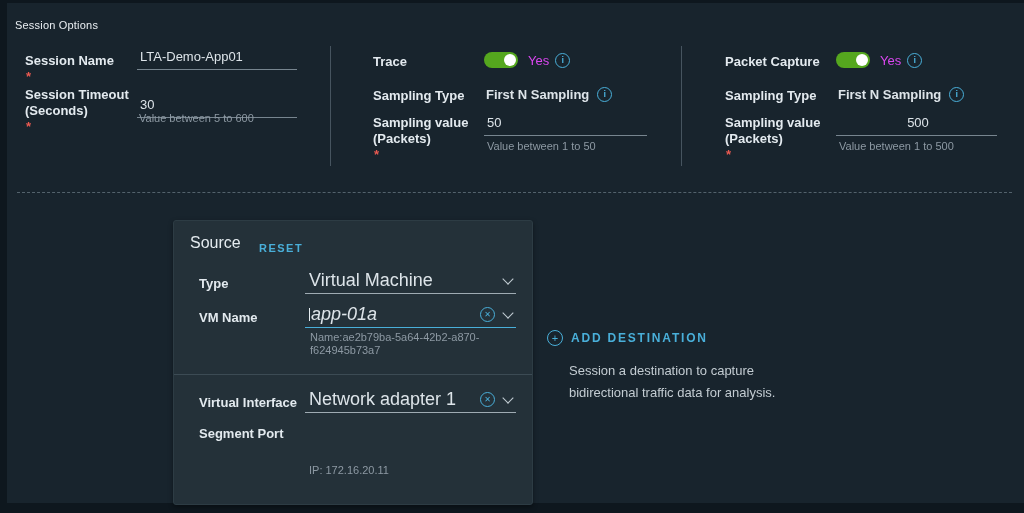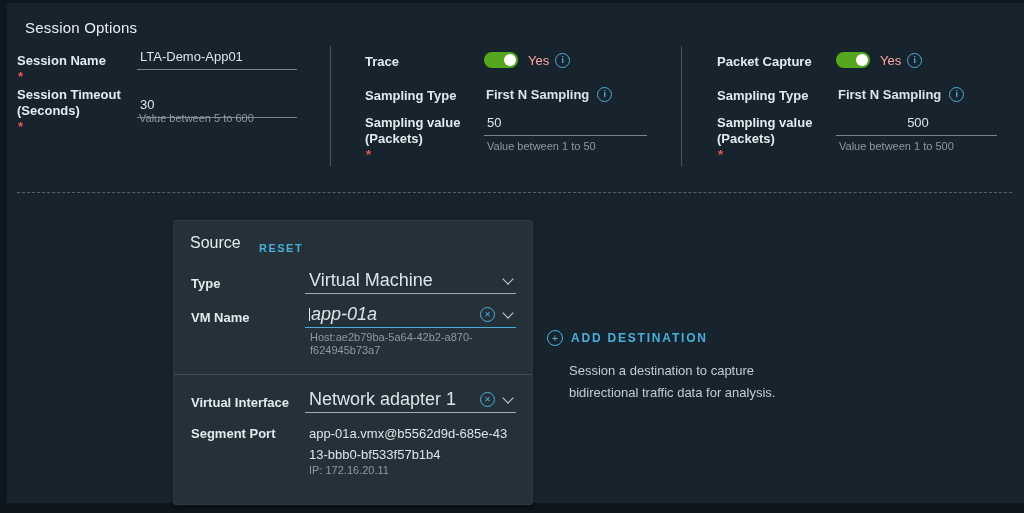--- a/index.html
+++ b/index.html
@@ -8,40 +8,40 @@
     background:#18242d;
     font-family:"Liberation Sans","DejaVu Sans",sans-serif;
     -webkit-font-smoothing:antialiased;
   }
   .edge{position:absolute;background:#0e171e;}
   .edge-top{left:0;top:0;width:1024px;height:3px;}
   .edge-left{left:0;top:0;width:7px;height:513px;}
   .edge-bottom{left:0;top:503px;width:1024px;height:10px;}
 
   .abs{position:absolute;}
-  .title{left:25px;top:19px;font-size:15px;font-weight:500;color:#e9eef2;letter-spacing:.2px;}
-  .lbl{font-size:13px;font-weight:600;color:#e3eaef;line-height:16px;}
+  .title{left:15px;top:19px;font-size:11px;font-weight:500;color:#e9eef2;letter-spacing:.2px;}
+  .lbl{font-size:13px;font-weight:600;color:#e3eaef;line-height:16px;margin-left:8px;}
   .lbl span{display:block;}
   .req{display:inline !important;color:#eb5a51;margin-left:1px;}
   .val{font-size:13px;font-weight:700;color:#dde4e9;}
   .hint{font-size:11px;color:#8d99a3;}
 
   input.txt{
     position:absolute;background:transparent;border:none;outline:none;
     border-bottom:1px solid #77858f;color:#dde4e9;
     font-family:inherit;font-size:13px;padding:0 0 6px 3px;height:14px;
   }
 
   .vdiv{position:absolute;width:1px;top:46px;height:120px;background:#46545f;}
   .dash{position:absolute;left:17px;top:192px;width:995px;border-top:1px dashed #53626c;}
 
   .row{position:absolute;display:flex;align-items:center;}
   .toggle{width:34px;height:16px;border-radius:9px;background:#55a71e;position:relative;flex:0 0 auto;cursor:pointer;}
   .toggle .knob{position:absolute;right:2px;top:2px;width:12px;height:12px;border-radius:50%;background:#fff;}
-  .tglval{margin-left:10px;font-size:13px;color:#fca5a5;}
+  .tglval{margin-left:10px;font-size:13px;color:#d946ef;}
   .icon-circle{
     display:inline-flex;align-items:center;justify-content:center;
     width:13px;height:13px;border-radius:50%;border:1px solid #49afd9;color:#49afd9;
     font-size:9px;font-weight:700;line-height:1;flex:0 0 auto;
   }
   .ml8{margin-left:8px;} .ml6{margin-left:6px;}
 
   .card{
     position:absolute;left:173px;top:220px;width:360px;height:285px;
     background:#243139;border:1px solid #2d3c44;border-radius:3px;
@@ -165,39 +165,35 @@
 
       <div class="abs lbl" style="left:17px;top:89px">VM Name</div>
       <div class="select focused" style="left:131px;top:86px;width:203px">
         <span class="caret"></span>
         <span class="sel-val">app-01a</span>
         <span class="spacer"></span>
         <span class="icon-circle clear-icon">✕</span>
         <span class="chev" style="margin-left:9px"></span>
       </div>
       <div class="abs host-hint" style="left:136px;top:110px">
-        <span>Host:ae2b79ba-5a64-42b2-a870-</span>
+        <span>Name:ae2b79ba-5a64-42b2-a870-</span>
         <span>f624945b73a7</span>
       </div>
 
       <div class="card-divider"></div>
 
       <div class="abs lbl" style="left:17px;top:174px">Virtual Interface</div>
       <div class="select" style="left:131px;top:171px;width:203px">
         <span class="sel-val">Network adapter 1</span>
         <span class="spacer"></span>
         <span class="icon-circle clear-icon">✕</span>
         <span class="chev" style="margin-left:9px"></span>
       </div>
 
       <div class="abs lbl" style="left:17px;top:205px">Segment Port</div>
-      <div class="abs seg-val" style="left:135px;top:202px;width:220px">
-        <span>app-01a.vmx@b5562d9d-685e-43</span>
-        <span>13-bbb0-bf533f57b1b4</span>
-      </div>
       <div class="abs hint" style="left:135px;top:243px">IP: 172.16.20.11</div>
     </div>
   </div>
 
   <div class="add-dest">
     <span class="icon-circle plus">+</span>
     <span class="txt-l">ADD DESTINATION</span>
   </div>
   <div class="dest-hint">
     <span>Session a destination to capture</span>

